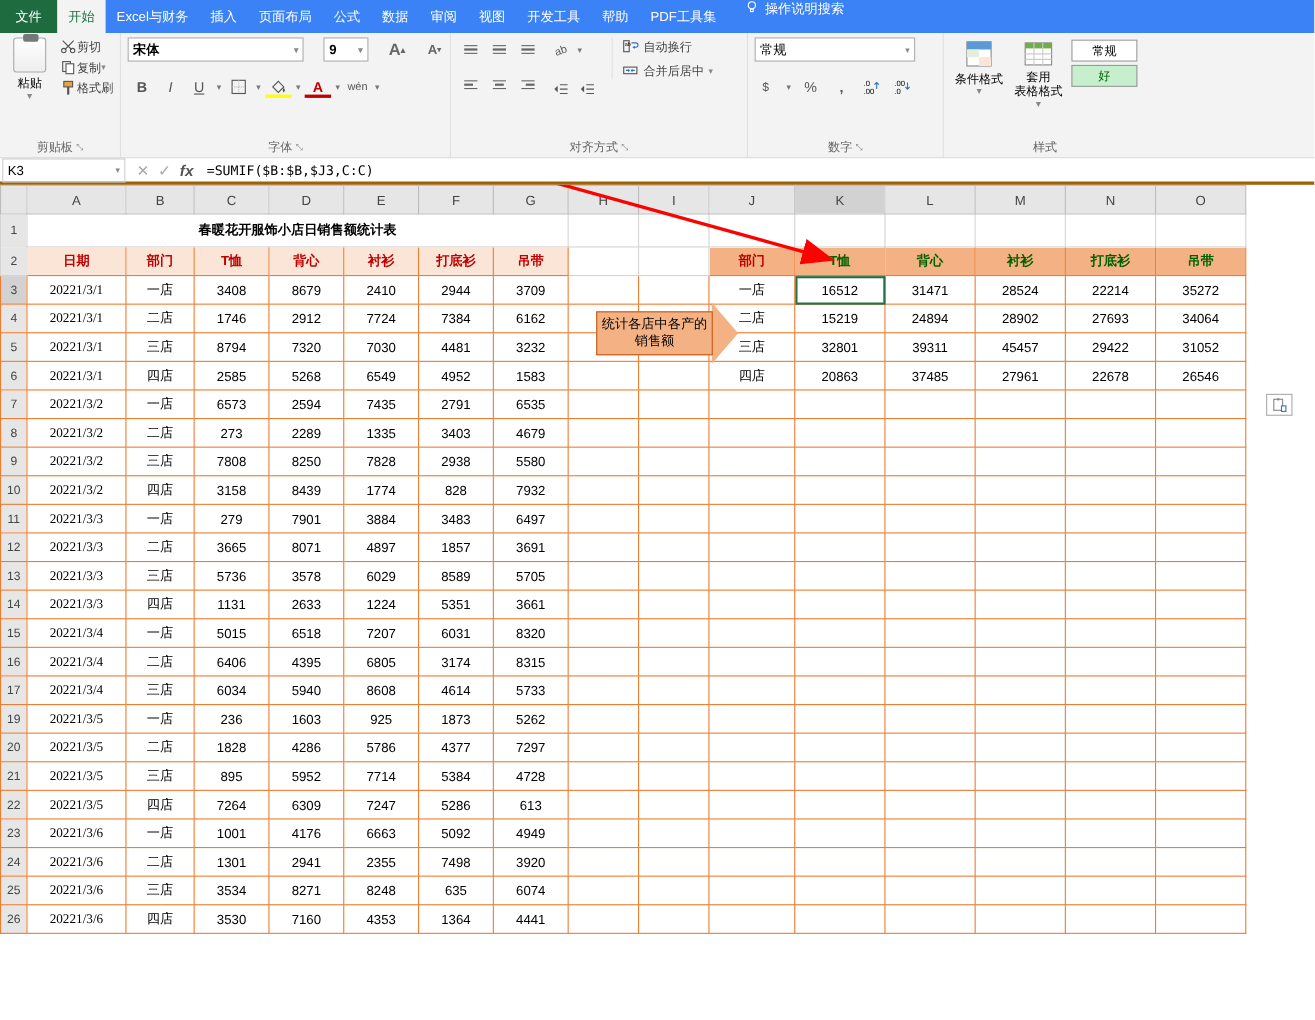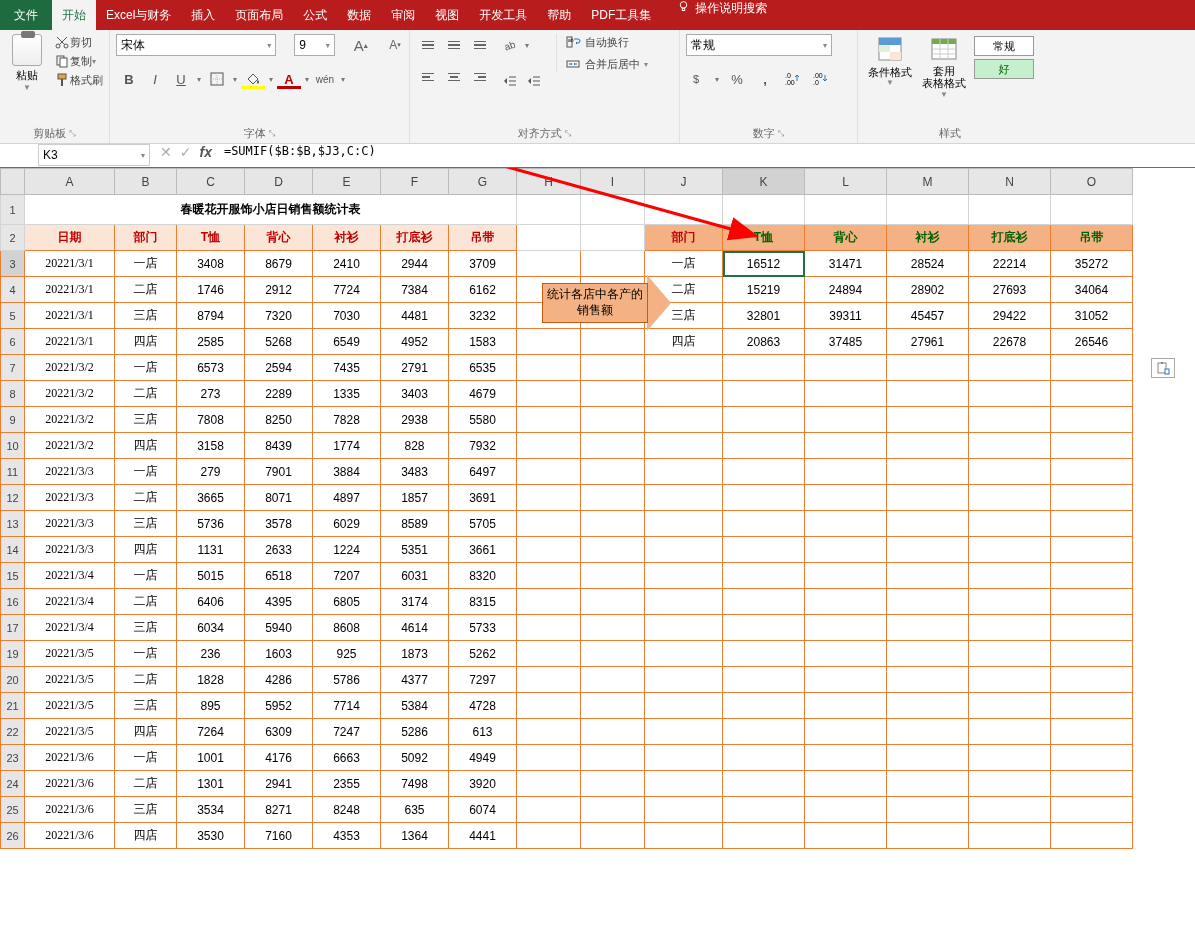--- a/index.html
+++ b/index.html
@@ -1,39 +1,39 @@
 <!DOCTYPE html>
 <html><head>
 <meta charset="utf-8">
 <style>
 * { box-sizing: border-box; margin: 0; padding: 0; }
 body { font-family: "Microsoft YaHei", sans-serif; font-size: 12px; background: #fff; overflow: hidden; width: 1195px; }
 
 
-.menu-bar { background: #b91c1c; color: #fff; display: flex; align-items: center; height: 30px; }
+.menu-bar { background: #3b82f6; color: #fff; display: flex; align-items: center; height: 30px; }
 .menu-item { padding: 0 10px; height: 30px; display: flex; align-items: center; cursor: pointer; }
 .menu-item.active { background: #f3f3f3; color: #217346; }
 .menu-item.file { background: #1e6b40; padding: 0 14px; }
 .tell-me { margin-left: 6px; display: flex; align-items: flex-start; gap: 5px; }
 .bulb { width: 13px; height: 13px; }
 
 
 .ribbon { background: #f3f3f3; border-bottom: 1px solid #d4d4d4; display: flex; height: 114px; }
 .ribbon-group { border-right: 1px solid #e0e0e0; padding: 4px 6px 2px 6px; display: flex; flex-direction: column; }
 .group-body { flex: 1; display: flex; gap: 2px; }
 .group-label { text-align: center; font-size: 11px; color: #666; padding-top: 2px; display: flex; justify-content: center; align-items: center; gap: 3px; }
 .small-drop { font-size: 8px; color: #888; }
 
 .paste-col { display: flex; flex-direction: column; align-items: center; width: 42px; }
 .paste-icon { width: 30px; height: 32px; background: linear-gradient(#fff,#eee); border: 1px solid #aaa; border-radius: 3px; position: relative; margin-bottom: 2px; }
 .paste-icon:before { content:""; position:absolute; top:-4px; left:8px; width:14px; height:7px; background:#777; border-radius:2px;}
 .small-btn-col { display: flex; flex-direction: column; gap: 3px; padding-left: 4px; font-size: 11px;}
 .small-btn-col div { display:flex; align-items:center; gap:0; color:#444; cursor:pointer;}
 
-.font-row1 { display: flex; align-items: center; gap: 18px; }
+.font-row1 { display: flex; align-items: center; gap: 18px; font-weight: bold; }
 .font-select { width: 178px; height: 22px; border: 1px solid #ababab; background: #fff; padding: 0 4px; display:flex; align-items:center; justify-content:space-between;}
 .size-select { width: 44px; height: 22px; border: 1px solid #ababab; background: #fff; padding: 0 4px; display:flex; align-items:center; justify-content:space-between;}
 .inc-dec { width:18px; height:22px; display:flex; align-items:center; justify-content:center; cursor:pointer; color:#666;}
 .font-row2 { display: flex; align-items: center; gap: 0px; margin-top: 10px;}
 .fbut { width:26px; height:22px; display:flex; align-items:center; justify-content:center; color:#555; cursor:pointer; font-size:13px;}
 .fbut.u { text-decoration: underline; }
 .color-strip { width:24px; height:3px; position:absolute; bottom:1px; left:1px;}
 .fbut-wrap { position:relative; display:flex;}
 .drop-c { width:10px; display:flex; align-items:center; justify-content:center; font-size:8px; color:#777;}
 
@@ -50,21 +50,21 @@
 
 .big-btn { display:flex; flex-direction:column; align-items:center; width:52px; cursor:pointer;}
 .big-btn .bicon { width:30px; height:30px; margin-bottom:2px;}
 .big-btn .blabel { font-size:11px; text-align:center; line-height:1.1;}
 
 .style-pill { width:60px; height:20px; border:1px solid #999; display:flex; align-items:center; justify-content:center; font-size:11px; margin-bottom:3px;}
 .pill-norm { background:#fff;}
 .pill-good { background:#c6efce; color:#006100;}
 
 
-.formula-row { display:flex; align-items:flex-start; height:24px; border-bottom:1px solid #a16207; background:#fff;padding-left:36px;}
+.formula-row { display:flex; align-items:center; height:24px; border-bottom:3px solid #a16207; background:#fff;}
 .name-box { width:112px; height:22px; border:1px solid #ccc; margin:0 2px; padding:0 4px; display:flex; align-items:center; justify-content:space-between; font-size:12px;}
 .fx-btns { display:flex; align-items:center; gap:8px; padding:0 8px; color:#aaa; font-size:14px;}
 .fx-btns .fx { font-style:italic; color:#555; font-weight:bold;}
 .formula-input { flex:1; padding:0 4px; font-size:12px; font-family: Consolas, monospace; }
 
 
 .sheet-area { position:relative; height: 759px; overflow:hidden;}
 table.sheet { border-collapse: collapse; table-layout: fixed; }
 .sheet th, .sheet td { border:1px solid #d4d4d4; height:26px; text-align:center; font-size:12px; background:#fff; overflow:hidden; white-space:nowrap;}
 .sheet thead th { background:#e6e6e6; color:#444; font-weight:normal; border-color:#bbb;}

